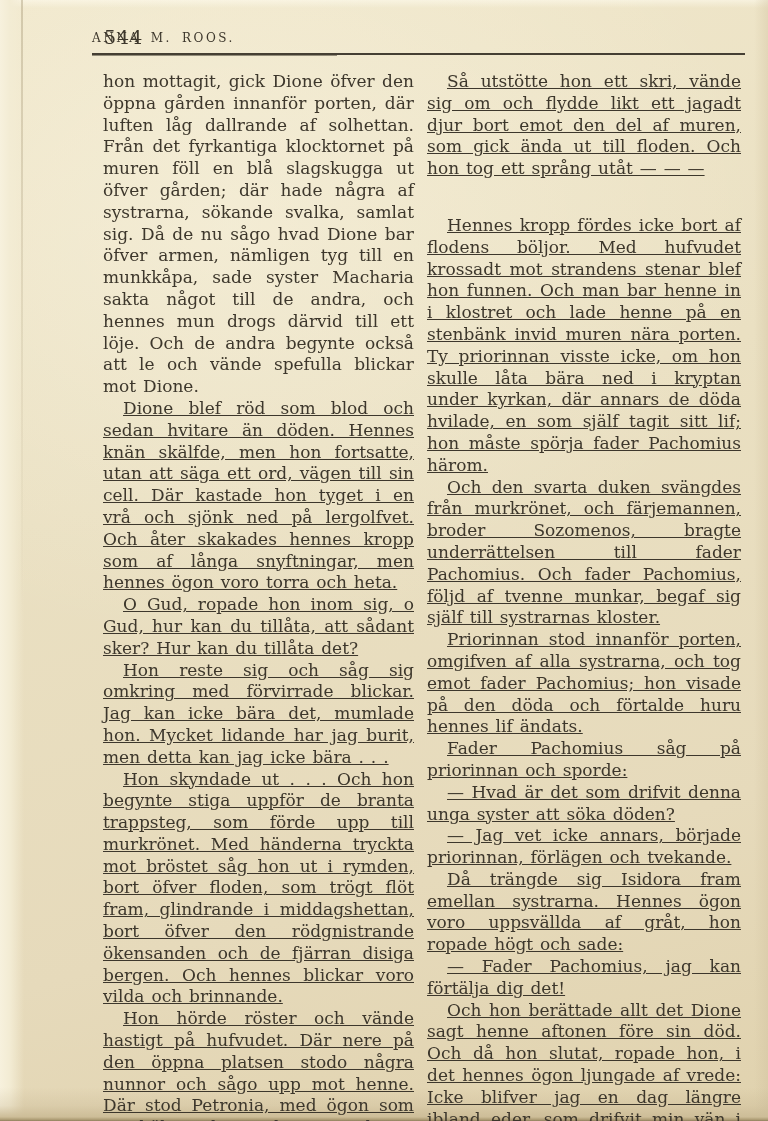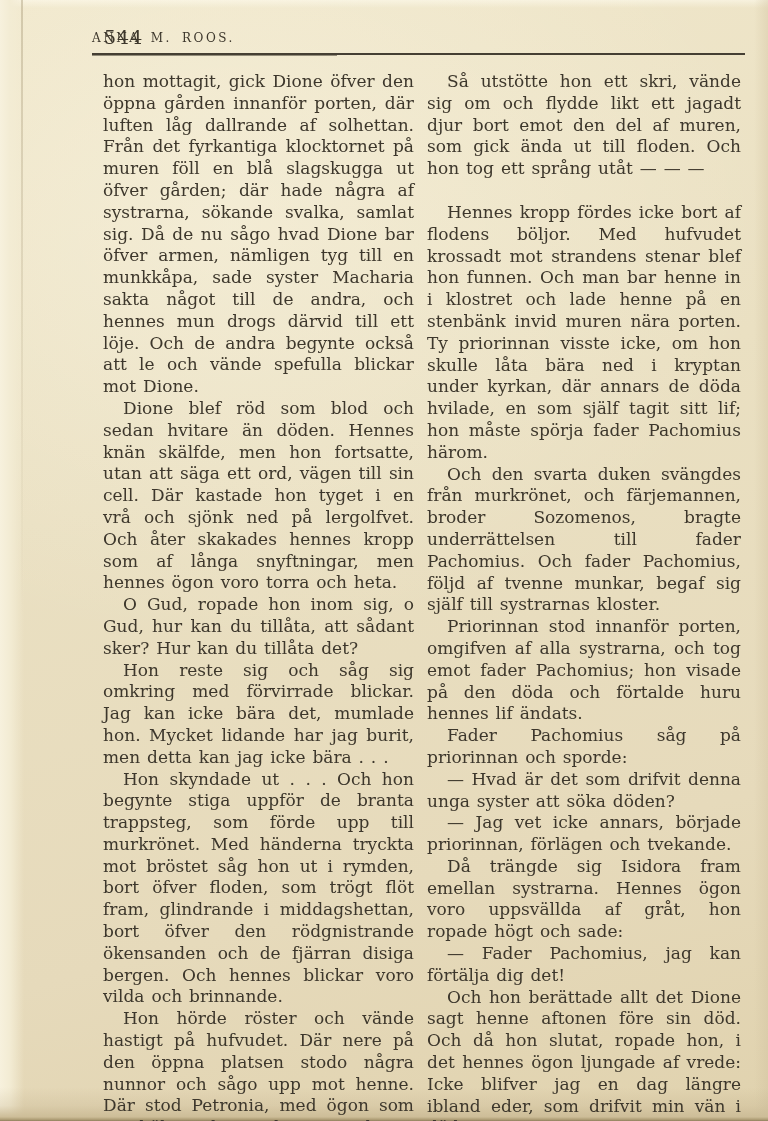--- a/index.html
+++ b/index.html
@@ -73,22 +73,22 @@
   .col-left  { left: 103px; width: 311px; }
   .col-right { left: 427px; width: 314px; }
   .col p {
     margin: 0;
     text-align: justify;
     font-size: 17px;
     line-height: 21.8px;
     word-spacing: 1.5px;
     color: #3d372c;
   }
-  .col p.indent { text-indent: 20px; }
-  .col p.space-before { margin-top: 22px; }
+  .col p.indent { text-indent: 20px; text-decoration: underline; }
+  .col p.space-before { margin-top: 35px; }
 </style>
 </head>
 <body>
 
 <div class="page">
   <div class="edge-top"></div>
   <div class="edge-left"></div>
   <div class="edge-right"></div>
   <div class="edge-bottom"></div>
 

